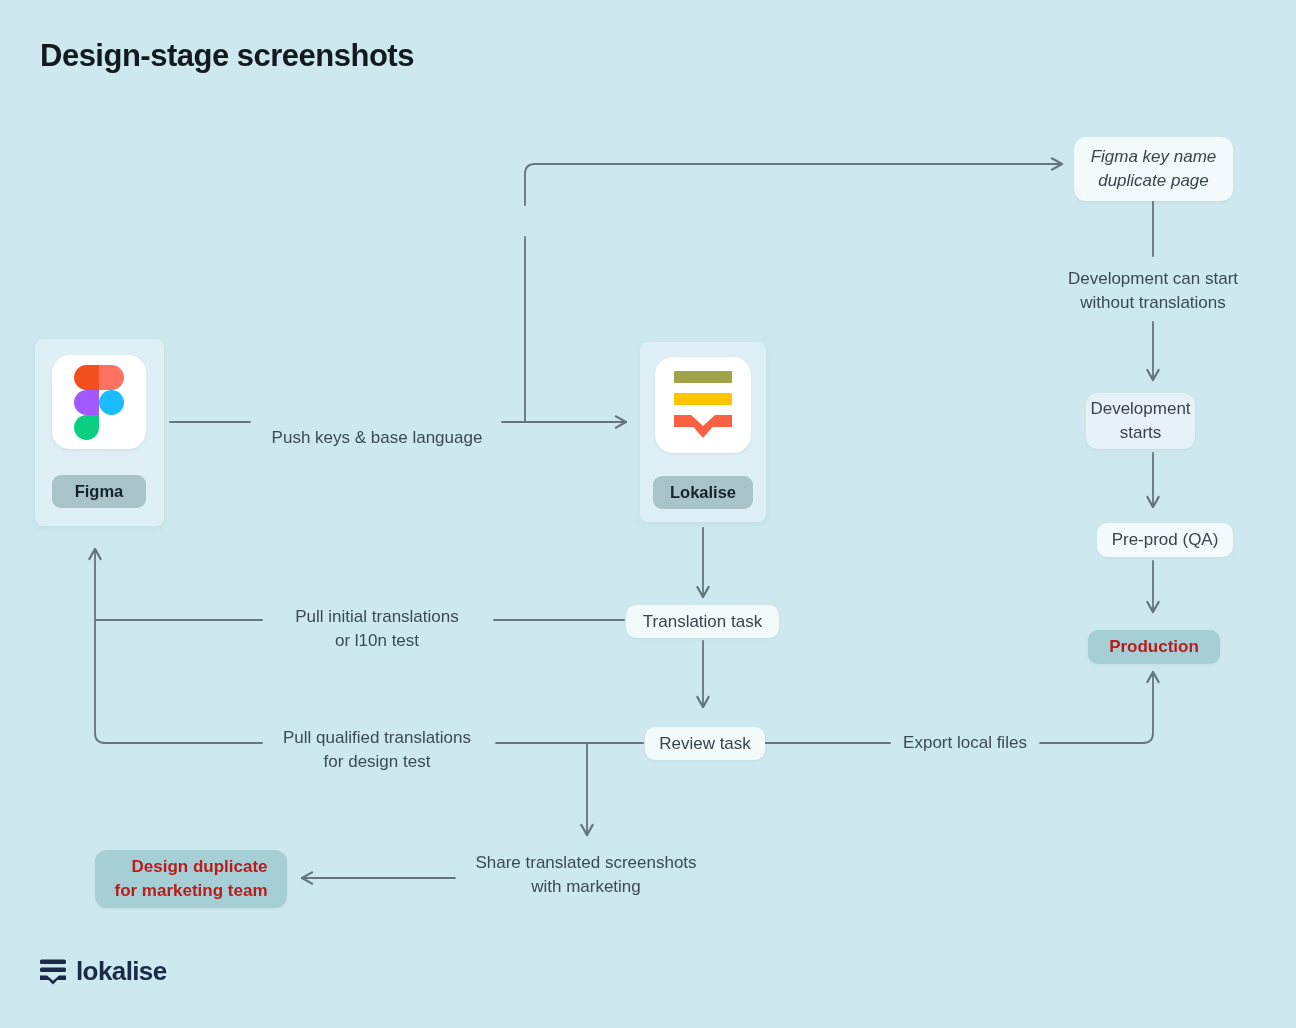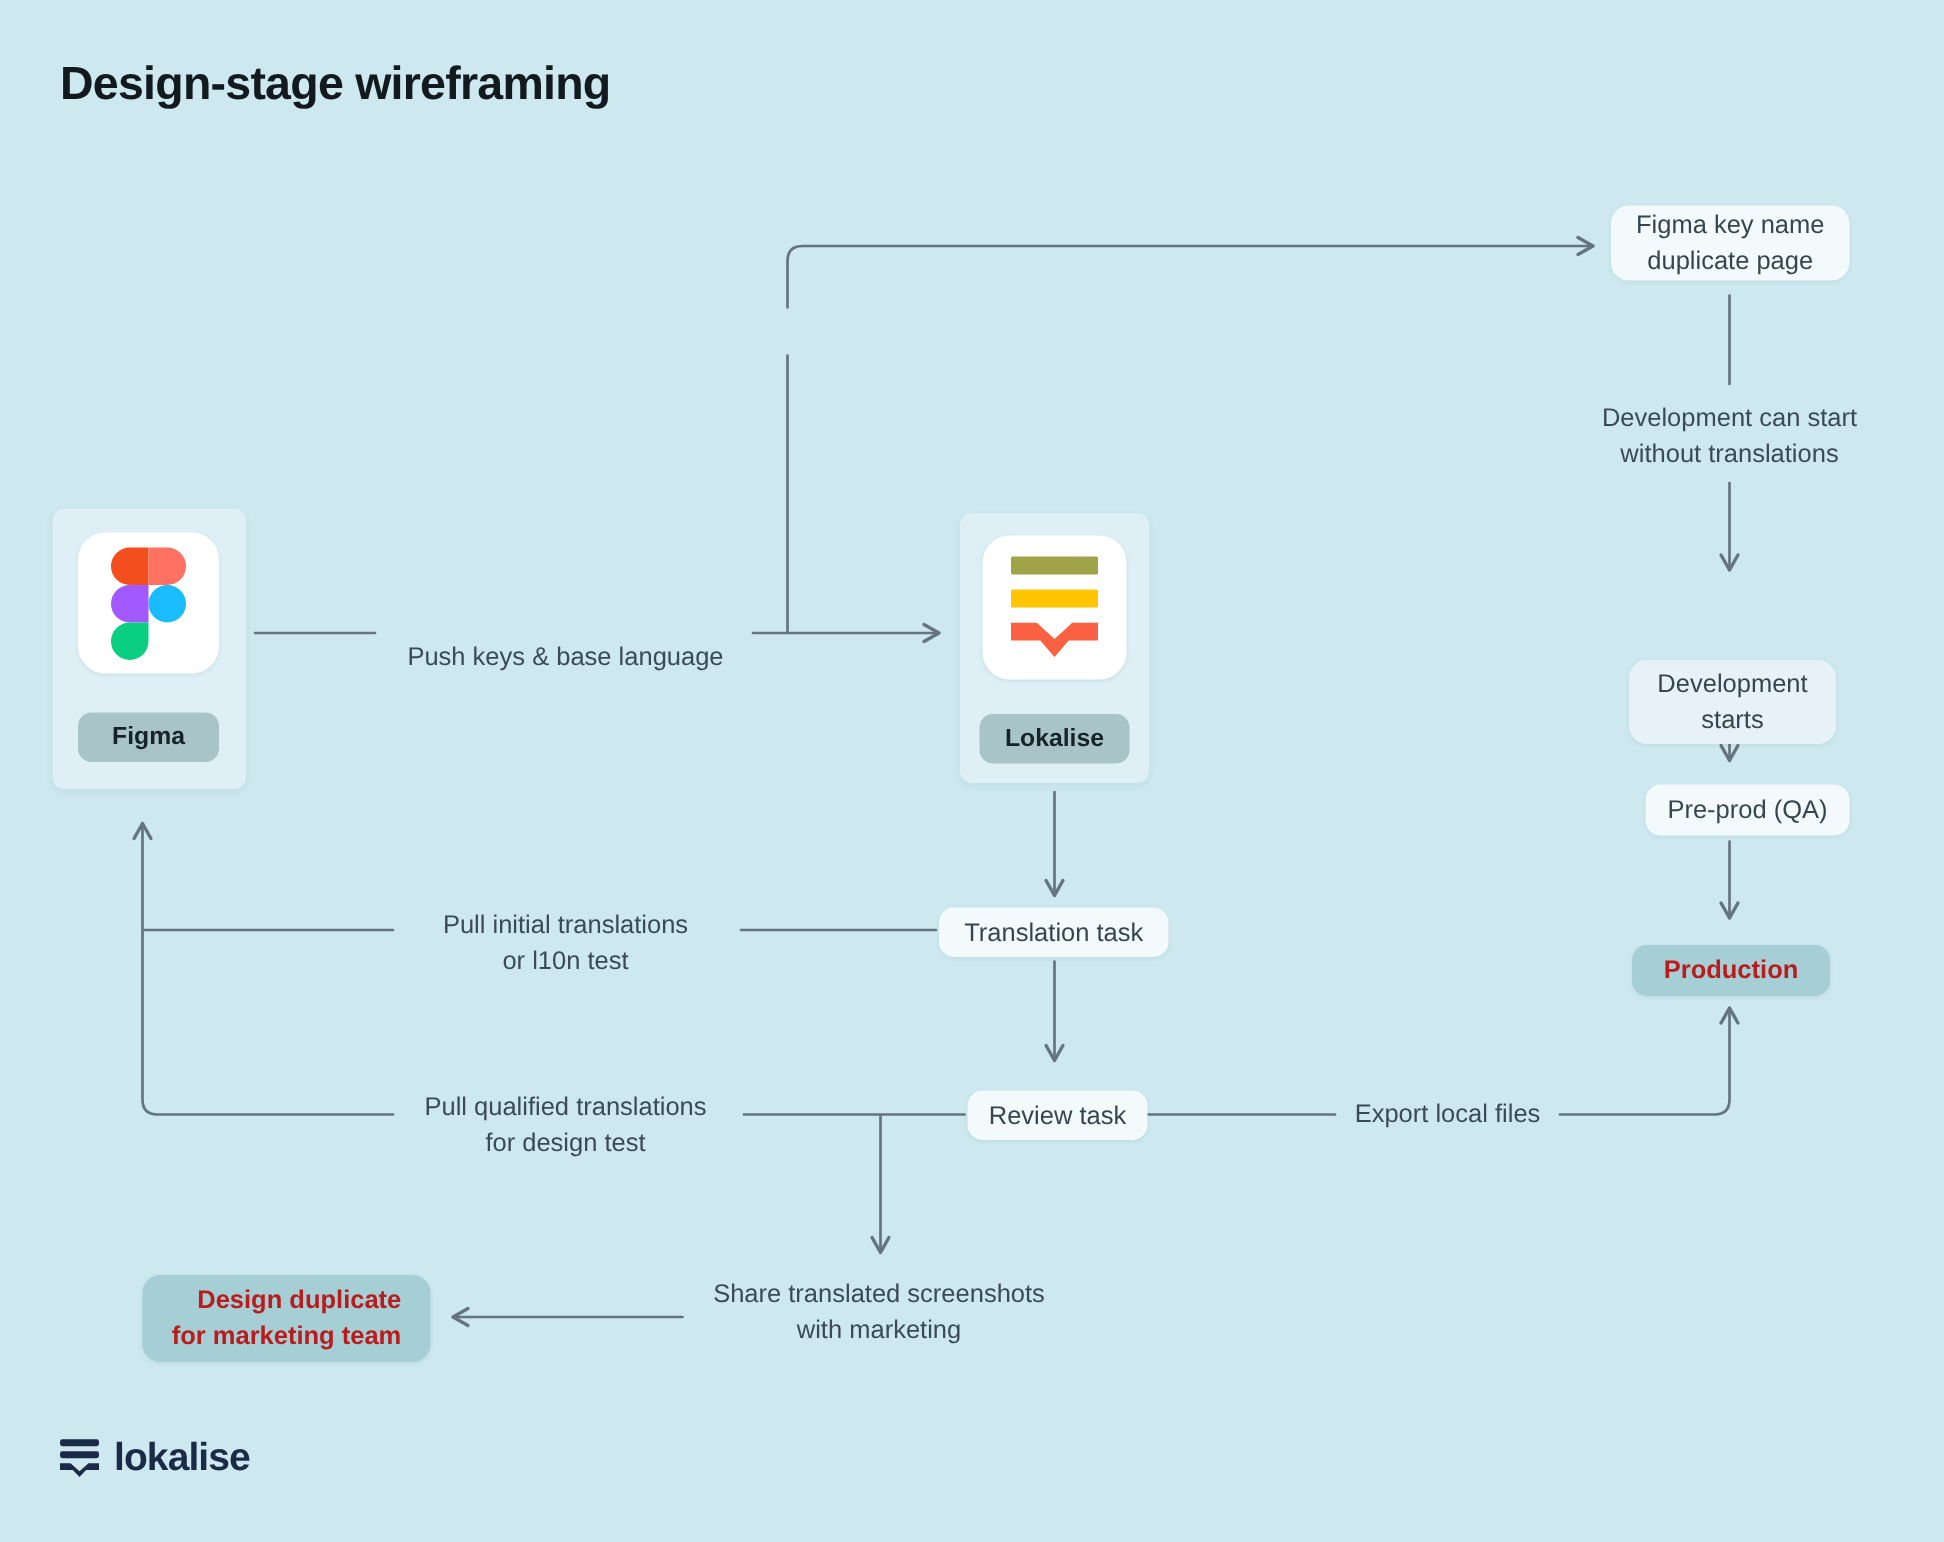--- a/index.html
+++ b/index.html
@@ -55,21 +55,21 @@
 
   
   .brand{display:flex;align-items:center;gap:9px;}
   .brand-name{font-size:26px;font-weight:700;letter-spacing:-0.6px;color:var(--footer-navy);}
 </style>
 </head>
 <body>
 
 <div class="stage">
 
-  <h1 class="abs title">Design-stage wireframing</h1>
+  <h1 class="abs title">Design-stage screenshots</h1>
 
   <svg class="abs connectors" viewBox="0 0 1296 1028" fill="none">
     <defs>
       <marker id="arrow" viewBox="0 0 12 12" refX="10" refY="6" markerWidth="15" markerHeight="15" markerUnits="userSpaceOnUse" orient="auto">
         <path d="M2,1.5 L10,6 L2,10.5" fill="none" stroke="var(--line)" stroke-width="1.8" stroke-linecap="round" stroke-linejoin="round"></path>
       </marker>
     </defs>
     <g stroke="var(--line)" stroke-width="1.8" stroke-linecap="round">
 
       <path d="M170,422 H250"></path>
@@ -124,27 +124,27 @@
         <div class="lok-bar lok-b1"></div>
         <div class="lok-bar lok-b2"></div>
         <svg class="lok-chevron" width="58" height="24" viewBox="0 0 58 24">
           <polygon points="0,0 17,0 29,11 41,0 58,0 58,12 38.5,12 29,23 19.5,12 0,12" style="fill:var(--lok-orange)"></polygon>
         </svg>
       </div>
     </div>
     <div class="pill" style="left:13px;top:134px;width:100px;height:33px;">Lokalise</div>
   </div>
 
-  <div class="abs node big multiline" style="left:1074px;top:137px;width:159px;height:50px;">Figma key name
+  <div class="abs node big multiline" style="left:1074px;top:137px;width:159px;height:64px;font-style:italic;">Figma key name
 duplicate page</div>
 
   <div class="abs edge-label multiline" style="left:1033px;top:267px;width:240px;">Development can start
 without translations</div>
 
-  <div class="abs node big mid multiline" style="left:1086px;top:393px;width:138px;height:56px;margin-top:47px;">Development
+  <div class="abs node big mid multiline" style="left:1086px;top:393px;width:109px;height:56px;">Development
 starts</div>
 
   <div class="abs node" style="left:1085px;top:523px;width:136px;height:34px;margin-left:12px;">Pre-prod (QA)</div>
 
   <div class="abs node teal" style="left:1088px;top:630px;width:132px;height:34px;">Production</div>
 
   <div class="abs node" style="left:626px;top:605px;width:153px;height:33px;">Translation task</div>
 
   <div class="abs node" style="left:645px;top:727px;width:120px;height:33px;">Review task</div>
 

